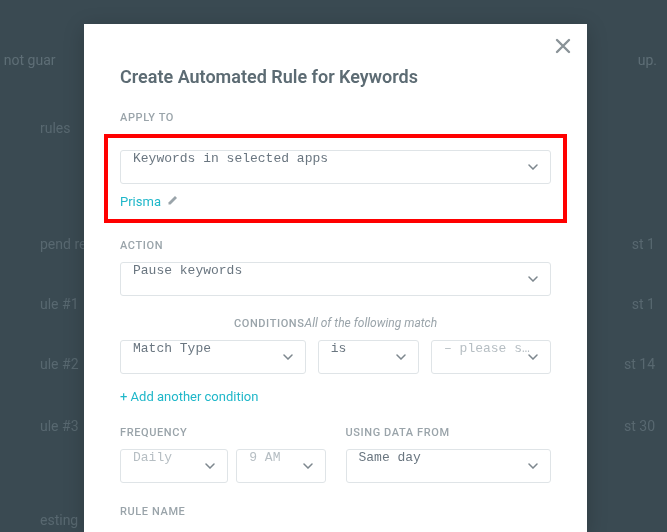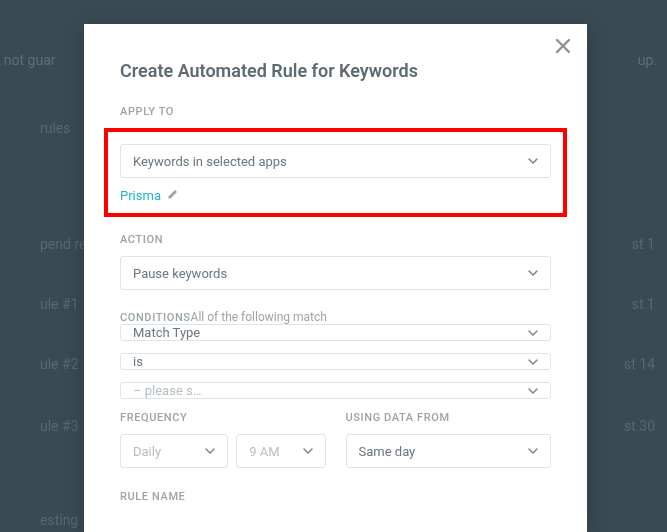--- a/index.html
+++ b/index.html
@@ -46,21 +46,21 @@
     font-size: 14px;
   }
   .modal {
     position: absolute;
     top: 24px;
     left: 84px;
     width: 503px;
     height: 508px;
     background: #ffffff;
     box-shadow: 0 4px 20px rgba(0,0,0,0.2);
-    padding: 10px 36px 0 36px;
+    padding: 16px 36px 0 36px;
     overflow: hidden;
   }
   .close-btn {
     position: absolute;
     top: 14px;
     right: 14px;
     width: 18px;
     height: 18px;
     cursor: pointer;
     color: #8a9398;
@@ -86,27 +86,28 @@
     margin-left: -16px;
     margin-right: -16px;
     margin-bottom: 16px;
   }
   .highlight-box .select-field { margin: 0 0 10px 0; }
   .select-field {
     border: 1px solid #dfe4e7;
     border-radius: 3px;
     height: 34px;
     display: flex;
-    align-items: center;
+    align-items: flex-start;
     padding: 0 12px;
     position: relative;
     background: #fff;
     cursor: pointer;
     font-size: 13px;
     color: #6a7680;
+    font-family: Liberation Mono, monospace;
   }
   .select-field .chev {
     position: absolute;
     right: 12px;
     top: 50%;
     transform: translateY(-50%);
     color: #7d878e;
   }
   .select-field.disabled {
     color: #b6bec3;
@@ -117,32 +118,33 @@
     gap: 6px;
     font-size: 13px;
   }
   .app-link {
     color: #1fb7c9;
   }
   .pencil-icon { color: #9aa4aa; }
   .action-section { margin-bottom: 20px; }
   .conditions-header {
     display: flex;
-    justify-content: flex-start;
+    justify-content: center;
     align-items: baseline;
+    margin-bottom: 10px;
   }
   .conditions-hint {
     font-size: 12px;
     color: #9aa4aa;
+    font-style: italic;
   }
   .conditions-row {
     display: flex;
     gap: 12px;
     margin-bottom: 12px;
-    flex-direction: column;
   }
   .add-condition {
     color: #1fb7c9;
     font-size: 13px;
     cursor: pointer;
     margin-bottom: 22px;
     display: inline-block;
   }
   .two-col {
     display: flex;
@@ -243,20 +245,21 @@
     <div class="select-field disabled" style="flex:1">
       <span>– please s…</span>
       <span class="chev">
         <svg width="10" height="6" viewBox="0 0 10 6">
             <path d="M1 1 L5 5 L9 1" stroke="currentColor" stroke-width="1.5" fill="none" stroke-linecap="round"></path>
           </svg>
       </span>
     </div>
   </div>
 
+  <span class="add-condition">+ Add another condition</span>
 
   <div class="two-col">
     <div class="col">
       <div class="section-label">FREQUENCY</div>
       <div class="freq-row">
         <div class="select-field disabled" style="flex:1.3">
           <span>Daily</span>
           <span class="chev">
             <svg width="10" height="6" viewBox="0 0 10 6">
                 <path d="M1 1 L5 5 L9 1" stroke="currentColor" stroke-width="1.5" fill="none" stroke-linecap="round"></path>

